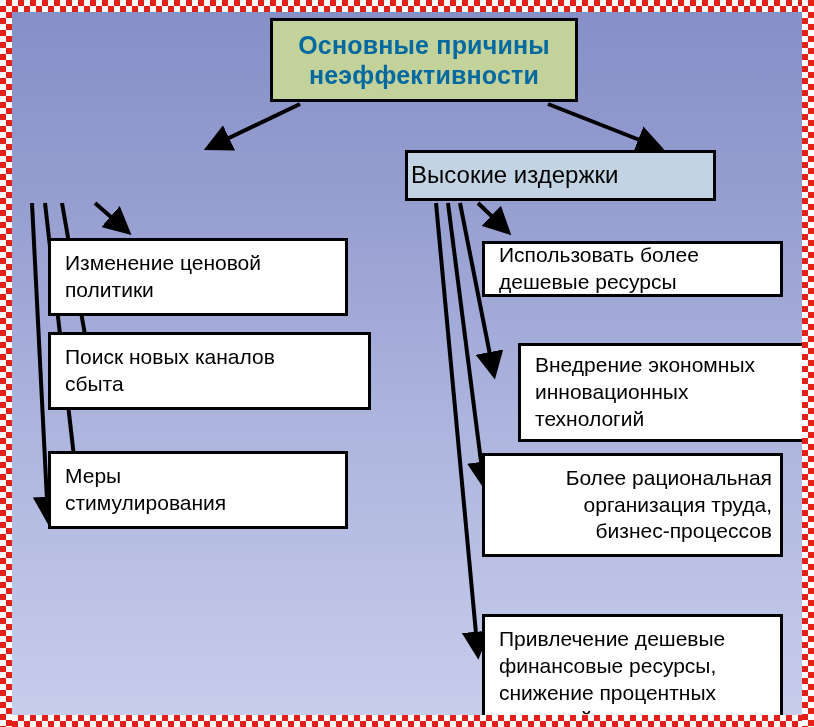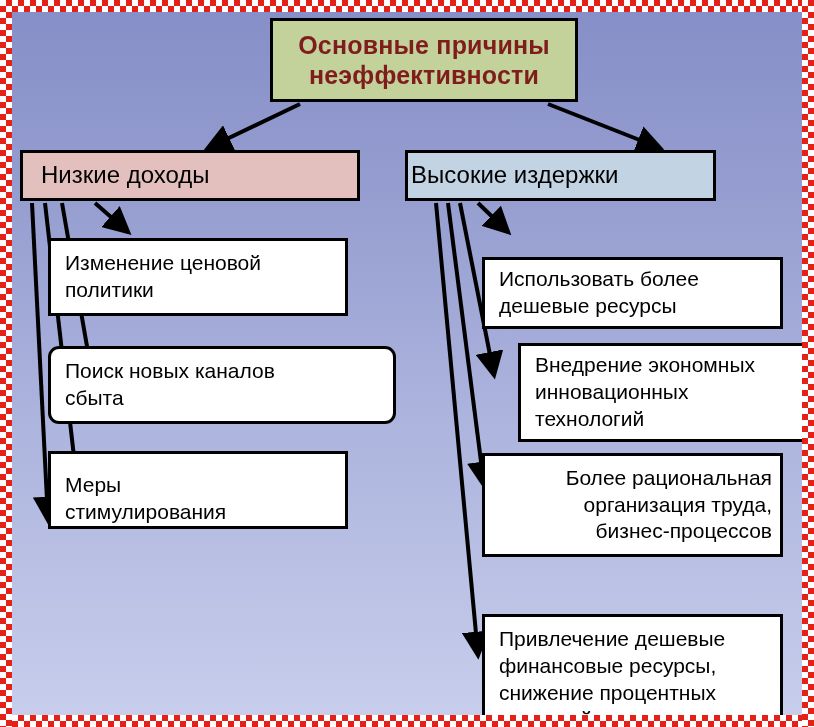--- a/index.html
+++ b/index.html
@@ -92,21 +92,21 @@
     top: 18px;
     width: 308px;
     height: 84px;
     background: #c3d19a;
     align-items: center;
     text-align: center;
   }
   #node-root .txt {
     font-size: 25px;
     font-weight: bold;
-    color: #7f1d1d;
+    color: #0369a1;
     line-height: 1.22;
     letter-spacing: 0.2px;
   }
 
   #node-left-main {
     left: 20px;
     top: 150px;
     width: 340px;
     height: 51px;
     background: #e3bfbd;
@@ -137,24 +137,24 @@
   }
   .leaf .txt {
     font-size: 21px;
     color: #000000;
     line-height: 1.28;
     padding-left: 14px;
     padding-right: 8px;
   }
 
   #leaf-l0 { left: 48px; top: 238px; width: 300px; height: 78px; }
-  #leaf-l1 { left: 48px; top: 346px; width: 348px; height: 78px; border-radius: 11px; }
-  #leaf-l2 { left: 48px; top: 451px; width: 300px; height: 78px; justify-content: flex-end; }
-
-  #leaf-r0 { left: 482px; top: 241px; width: 301px; height: 72px; margin-top: 16px; }
+  #leaf-l1 { left: 48px; top: 332px; width: 323px; height: 78px; }
+  #leaf-l2 { left: 48px; top: 451px; width: 300px; height: 78px; }
+
+  #leaf-r0 { left: 482px; top: 241px; width: 301px; height: 56px; }
   #leaf-r1 { left: 484px; top: 343px; width: 301px; height: 99px; margin-left: 34px; }
   #leaf-r2 { left: 482px; top: 453px; width: 301px; height: 104px; text-align: right; }
   #leaf-r3 { left: 482px; top: 566px; width: 301px; height: 131px; margin-top: 48px; }
 </style>
 </head>
 <body>
 
 <div id="slide">
 
   <div id="canvas"></div>
@@ -186,23 +186,20 @@
       <path d="M 460 203 L 494 375"></path>
       <path d="M 448 203 L 484 485"></path>
       <path d="M 436 203 L 478 655"></path>
     </g>
   </svg>
 
   <div class="node" id="node-root">
     <span class="txt">Основные причины неэффективности</span>
   </div>
 
-  <div class="node" id="node-left-main">
-    <span class="txt">Низкие доходы</span>
-  </div>
 
   <div class="node" id="node-right-main">
     <span class="txt">Высокие издержки</span>
   </div>
 
   <div class="node leaf" id="leaf-l0">
     <span class="txt">Изменение ценовой
 политики</span>
   </div>
   <div class="node leaf" id="leaf-l1">

